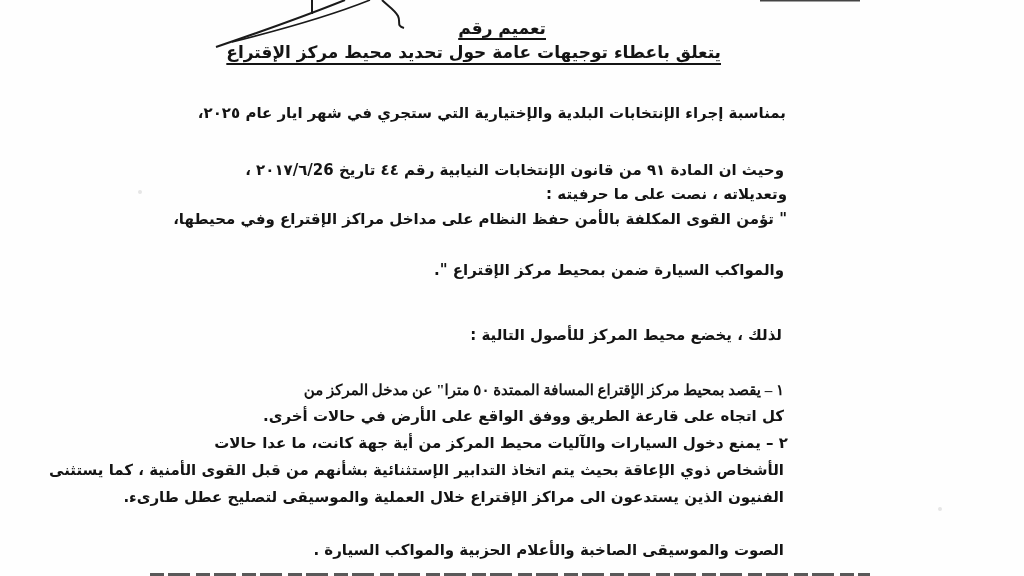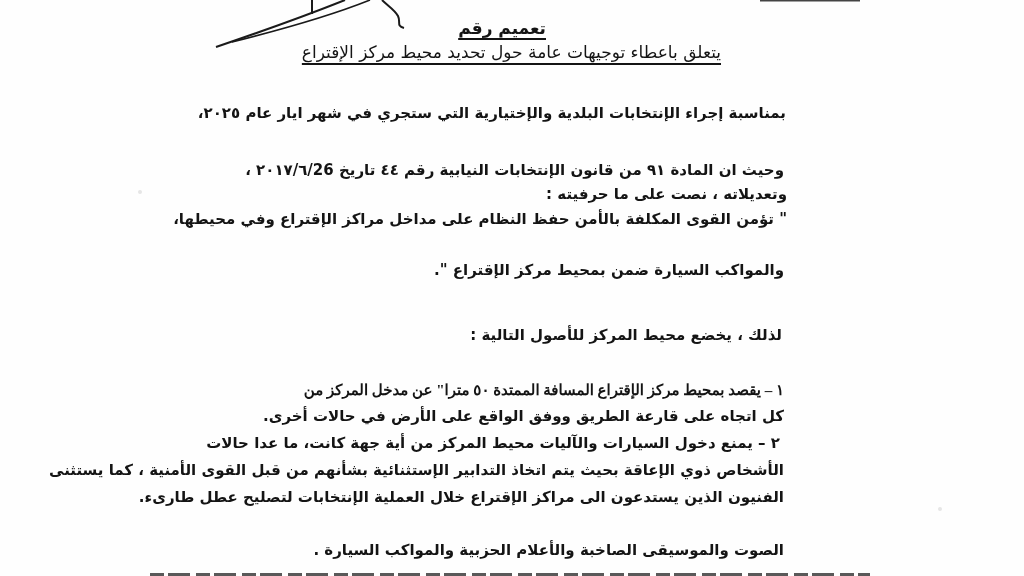--- a/index.html
+++ b/index.html
@@ -39,21 +39,21 @@
       line-height: 1;
     }
     .title {
       font-weight: bold;
       font-size: 17px;
       text-decoration: underline;
       text-underline-offset: 4px;
       text-decoration-thickness: 2px;
     }
     .subtitle {
-      font-weight: normal;
+      font-weight: bold;
       font-size: 17px;
       text-decoration: underline;
       text-underline-offset: 5px;
       text-decoration-thickness: 2px;
     }
     .body {
       font-size: 15px;
       font-weight: bold;
       letter-spacing: -0.2px;
     }
@@ -102,23 +102,23 @@
   <div class="line body" style="right:237px; top:187px;">وتعديلاته ، نصت على ما حرفيته :</div>
 
   <div class="line body" style="right:237px; top:212px;">" تؤمن القوى المكلفة بالأمن حفظ النظام على مداخل مراكز الإقتراع وفي محيطها،</div>
   <div class="line body" style="right:240px; top:263px;">والمواكب السيارة ضمن بمحيط مركز الإقتراع ".</div>
 
   <div class="line body" style="right:242px; top:328px;">لذلك ، يخضع محيط المركز للأصول التالية :</div>
 
   <div class="line body" style="right:240px; top:383px;font-family:Liberation Serif, serif;">١ – يقصد بمحيط مركز الإقتراع المسافة الممتدة ٥٠ مترا" عن مدخل المركز من</div>
   <div class="line body" style="right:240px; top:409px;">كل اتجاه على قارعة الطريق ووفق الواقع على الأرض في حالات أخرى.</div>
 
-  <div class="line body" style="right:244px; top:436px;">٢ – يمنع دخول السيارات والآليات محيط المركز من أية جهة كانت، ما عدا حالات</div>
+  <div class="line body" style="right:236px; top:436px;">٢ – يمنع دخول السيارات والآليات محيط المركز من أية جهة كانت، ما عدا حالات</div>
   <div class="line body" style="right:240px; top:463px;">الأشخاص ذوي الإعاقة بحيث يتم اتخاذ التدابير الإستثنائية بشأنهم من قبل القوى الأمنية ، كما يستثنى</div>
-  <div class="line body" style="right:240px; top:490px;">الفنيون الذين يستدعون الى مراكز الإقتراع خلال العملية الإنتخابات لتصليح عطل طارىء.</div>
+  <div class="line body" style="right:240px; top:490px;">الفنيون الذين يستدعون الى مراكز الإقتراع خلال العملية والموسيقى لتصليح عطل طارىء.</div>
 
   <div class="line body" style="right:240px; top:543px;">الصوت والموسيقى الصاخبة والأعلام الحزبية والمواكب السيارة .</div>
 
   <div class="cut">
       <span></span>
     </div>
 
   <div class="speck" style="left:938px; top:507px;"></div>
   <div class="speck" style="left:138px; top:190px;"></div>
 </div>

